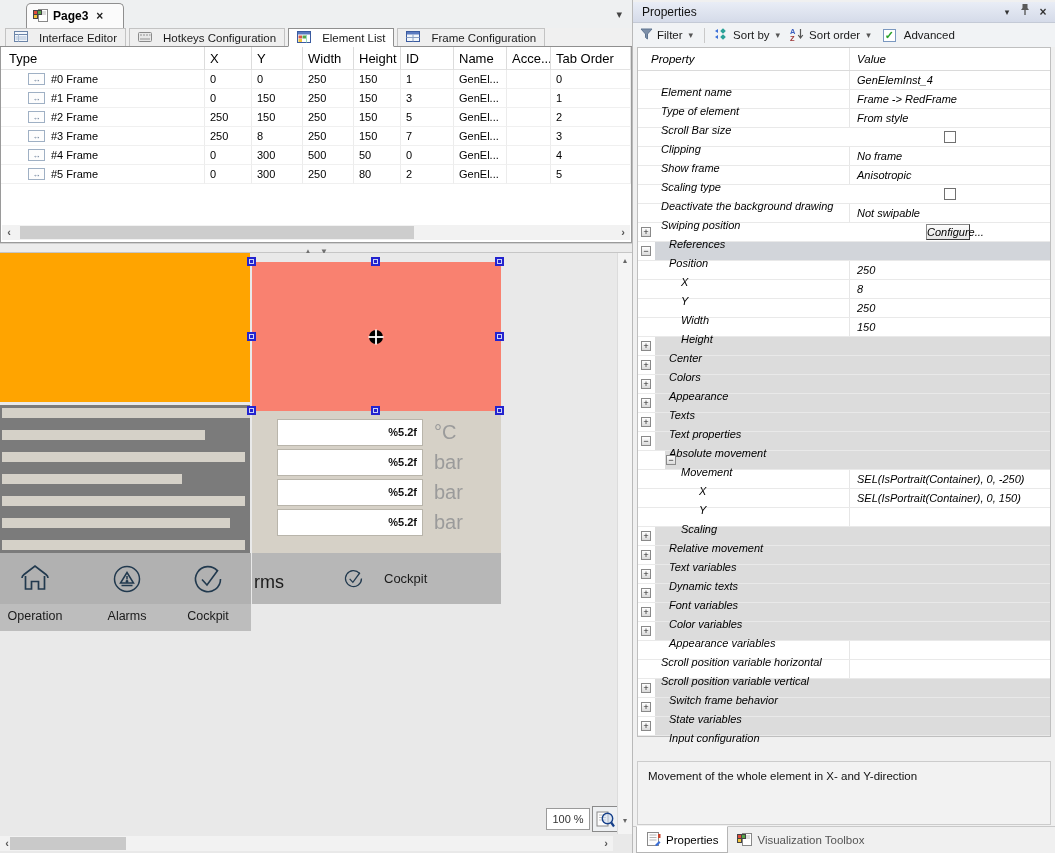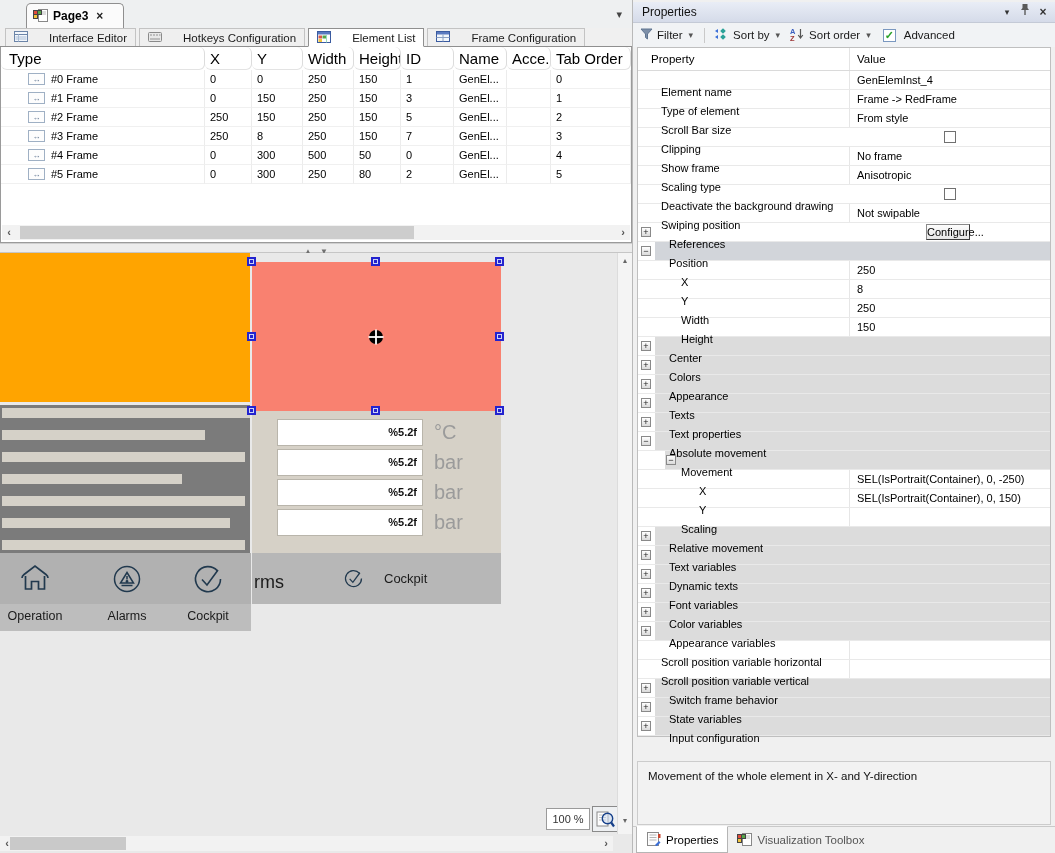--- a/index.html
+++ b/index.html
@@ -13,31 +13,31 @@
   .doctabbar { position:absolute; left:0; top:0; width:632px; height:28px; background:#eef0f1; }
   .doctab { position:absolute; left:26px; top:3px; height:25px; padding:0 20px 0 6px; background:#fbfbfb;
             border:1px solid #8f8f8f; border-bottom:none; border-radius:5px 5px 0 0;
             display:flex; align-items:center; gap:5px; z-index:3; }
   .doctab .t { font-weight:bold; font-size:12px; }
   .doctab .x { font-weight:bold; font-size:12px; color:#222; margin-left:3px; cursor:pointer; }
   .doc-caret { position:absolute; right:10px; top:8px; color:#444; font-size:11px; }
 
   .subtabs { position:absolute; left:0; top:28px; width:632px; height:19px; display:flex;
              align-items:flex-end; padding-left:5px; gap:3px; border-bottom:1px solid #8f8f8f; z-index:2;}
-  .subtab { display:flex; align-items:center; gap:21px; height:18px; padding:0 8px;
+  .subtab { display:flex; align-items:center; gap:11px; height:18px; padding:0 8px;
             border:1px solid #c3c3c3; border-bottom:none; background:#efefef; color:#1a1a1a;
             font-size:11.5px; white-space:nowrap; cursor:pointer; }
   .subtab.active { background:#fff; border:1px solid #8f8f8f; border-bottom:1px solid #fff;
                    height:19px; margin-bottom:-1px; z-index:3; }
 
   .tablewrap { position:absolute; left:0; top:47px; width:632px; height:196px; background:#fff;
                border:1px solid #9a9a9a; border-top:none; }
   .tgrid { display:grid; grid-template-columns:204px 47px 51px 51px 47px 53px 53px 44px auto; }
   .th { height:23px; line-height:23px; padding-left:5px; border-right:1px solid #dcdcdc;
-        border-bottom:1px solid #e3e3e3; font-size:15px; white-space:nowrap; overflow:hidden;border-radius:6px; }
+        border-bottom:1px solid #e3e3e3; font-size:13px; white-space:nowrap; overflow:hidden; }
   .th:first-child { padding-left:8px; }
   .trow .tc { height:19px; line-height:19px; padding-left:5px; border-right:1px solid #ececec;
               border-bottom:1px solid #f0f0f0; white-space:nowrap; overflow:hidden; }
   .trow .tc.c-type { padding-left:27px; display:flex; align-items:center; gap:6px; }
   .fr-ic { display:inline-flex; width:17px; height:12px; border:1px solid #9fb0c4; background:#fdfdfd;
            align-items:center; justify-content:center; font-size:8px; color:#5f7490; flex:0 0 auto; }
 
   .thscroll { position:absolute; left:1px; right:1px; bottom:2px; height:15px; background:#f2f2f2; }
   .thscroll .thumb { position:absolute; left:18px; top:1px; width:394px; height:13px; background:#cdcdcd; }
   .sarrow { position:absolute; top:0; width:14px; height:15px; text-align:center; line-height:15px;
@@ -92,21 +92,21 @@
             line-height:20px; padding-left:9px; font-size:12px; color:#111; }
   .ptico { position:absolute; top:0; height:21px; line-height:20px; text-align:center; width:18px;
            color:#333; cursor:pointer; }
   .ptoolbar { position:absolute; left:0; top:23px; width:423px; height:24px; background:#f1f3f5;
               display:flex; align-items:center; padding-left:7px; gap:4px; font-size:11.5px; color:#1a1a1a; }
   .tsep { width:1px; height:15px; background:#c9c9c9; margin:0 5px; }
   .tcaret { font-size:9px; color:#555; margin:0 2px; }
   .adv-box { width:13px; height:13px; background:#fff; border:1px solid #7a98c0; text-align:center;
              line-height:11px; font-size:11px; font-weight:bold; color:#2ba12b; margin:0 4px 0 6px; }
 
-  .pgrid { position:absolute; left:4px; top:47px; width:414px; background:#f0abfc; border:1px solid #bfbfbf; }
+  .pgrid { position:absolute; left:4px; top:47px; width:414px; background:#f0abfc; border:1px solid #bfbfbf;font-style:italic; }
   .phead { display:flex; height:23px; border-bottom:1px solid #dadada; background:#fff; }
   .phead .h1 { width:211px; padding-left:13px; line-height:23px; font-size:11.5px; }
   .phead .h2 { flex:1; padding-left:7px; line-height:23px; font-size:11.5px; border-left:1px solid #e4e4e4; }
 
   .prow { position:relative; height:19px; border-bottom:1px solid #e9e9e9; background:#fff; cursor:default; }
   .prow.group::before { content:""; position:absolute; left:17px; right:0; top:0; bottom:0; background:#dcdcdc; }
   .prow.group.ind1::before { left:27px; }
   .prow.sel::before { background:#d2d5da; }
   .prow .plabel { position:absolute; top:12px; line-height:18px; font-size:11px; white-space:nowrap; z-index:1; }
   .prow.ind0 .plabel { left:23px; }

